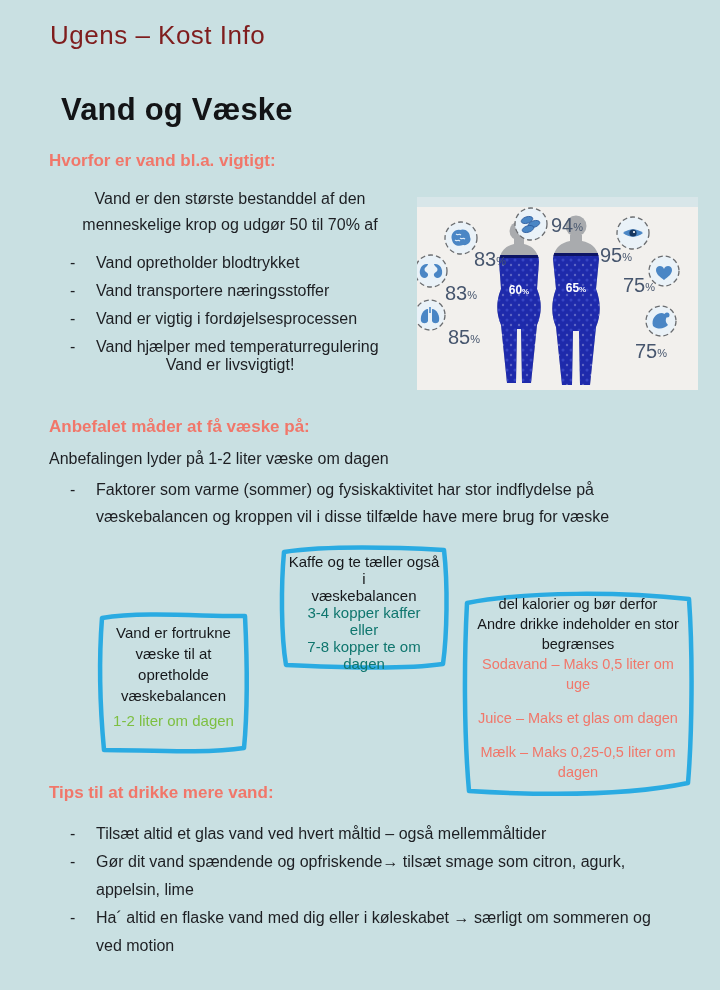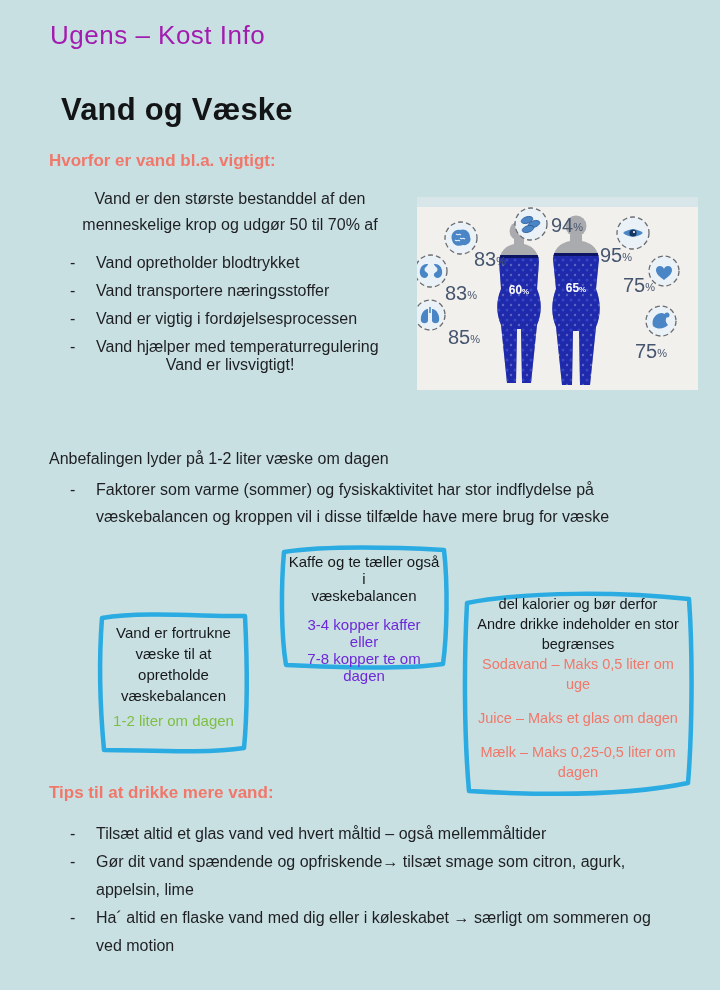--- a/index.html
+++ b/index.html
@@ -4,21 +4,21 @@
 <style>
   html,body { margin:0; padding:0; background:#c9e0e2; }
   .page {
     position:relative; width:720px; height:990px; overflow:hidden;
     background:#c9e0e2;
     font-family:"Liberation Sans","DejaVu Sans",sans-serif;
     color:#1d1f23;
   }
   .kicker {
     position:absolute; left:50px; top:20px;
-    font-size:26px; letter-spacing:0.5px; color:#a21caf;
+    font-size:26px; letter-spacing:0.5px; color:#7f1d1d;
   }
   .title {
     position:absolute; left:49px; top:80px; margin:12px;
     font-size:31px; font-weight:700; color:#131416; letter-spacing:0.2px;
   }
   .sec-head {
     position:absolute; left:49px;
     font-size:17px; font-weight:700; color:#f1776a;
   }
   #head-why  { top:151px; }
@@ -52,21 +52,21 @@
   .box { position:absolute; }
   .box .border { position:absolute; left:0; top:0; }
   .box .content { position:relative; text-align:center; color:#16181b; }
   #box-water  { left:95px;  top:607px; width:157px; height:150px; }
   #box-coffee { left:276px; top:540px; width:176px; height:134px; }
   #box-other  { left:461px; top:585px; width:234px; height:216px; }
   #box-water .content  { padding:15px 12px 0; font-size:15px;  line-height:21px; }
   #box-coffee .content { padding:13px 10px 0; font-size:15px;  line-height:17px; }
   #box-other .content  { padding:9px 12px 0;  font-size:14.5px; line-height:20px; }
   .hl-green  { color:#7dbf41; margin-top:4px; }
-  .hl-orange { color:#6d28d9; margin-top:12px; }
+  .hl-orange { color:#0f766e; margin-top:0; }
   .hl-salmon { color:#f1776a; }
   .hl-salmon.gap { margin-top:14px; }
 </style>
 </head>
 <body>
 
 <div class="page">
 
   <div class="kicker">Ugens – Kost Info</div>
   <h1 class="title">Vand og Væske</h1>
@@ -189,20 +189,21 @@
 
       <g transform="translate(244,124)">
         <circle r="15" fill="#eaf2f8" stroke="#6a6c6f" stroke-width="1.3" stroke-dasharray="5 3"></circle>
         <path fill="#4a86c5" d="M-8,5 C-10,-2 -5,-8 1,-8 L7,-6 C4,-2 4,1 7,4 C3,8 -3,9 -8,5 Z"></path>
         <circle cx="6" cy="-6" r="2.5" fill="#4a86c5"></circle>
       </g>
       <text class="pct" x="218" y="161"><tspan>75</tspan><tspan class="ps" dy="-1">%</tspan></text>
     </svg>
   </div>
 
+  <div class="sec-head" id="head-rec">Anbefalet måder at få væske på:</div>
   <div class="rec-line">Anbefalingen lyder på 1-2 liter væske om dagen</div>
   <ul class="bul" id="rec-list">
     <li>
       <span class="dash">-</span>
       <div>
         <div>Faktorer som varme (sommer) og fysiskaktivitet har stor indflydelse på</div>
         <div>væskebalancen og kroppen vil i disse tilfælde have mere brug for væske</div>
       </div>
     </li>
   </ul>

